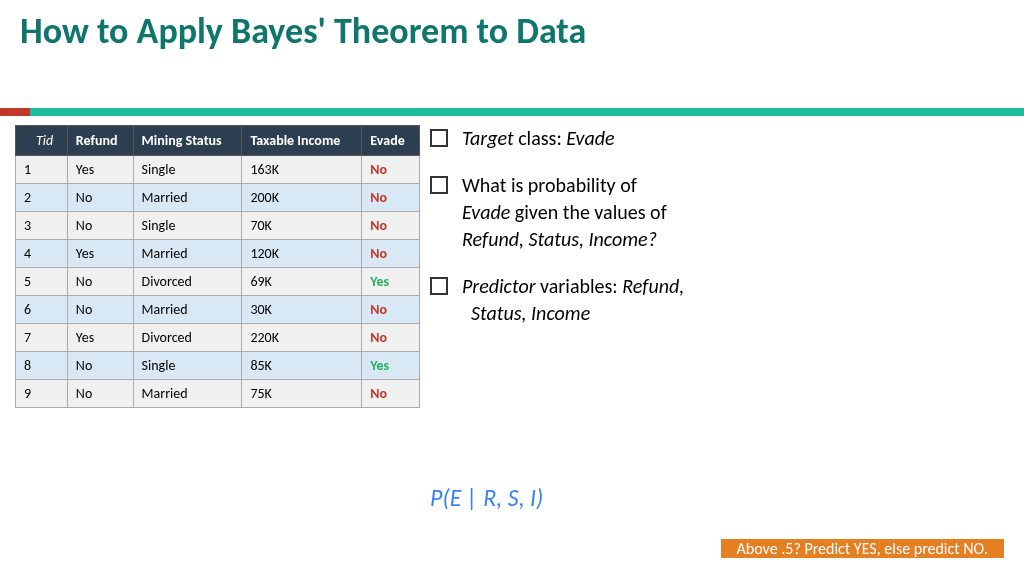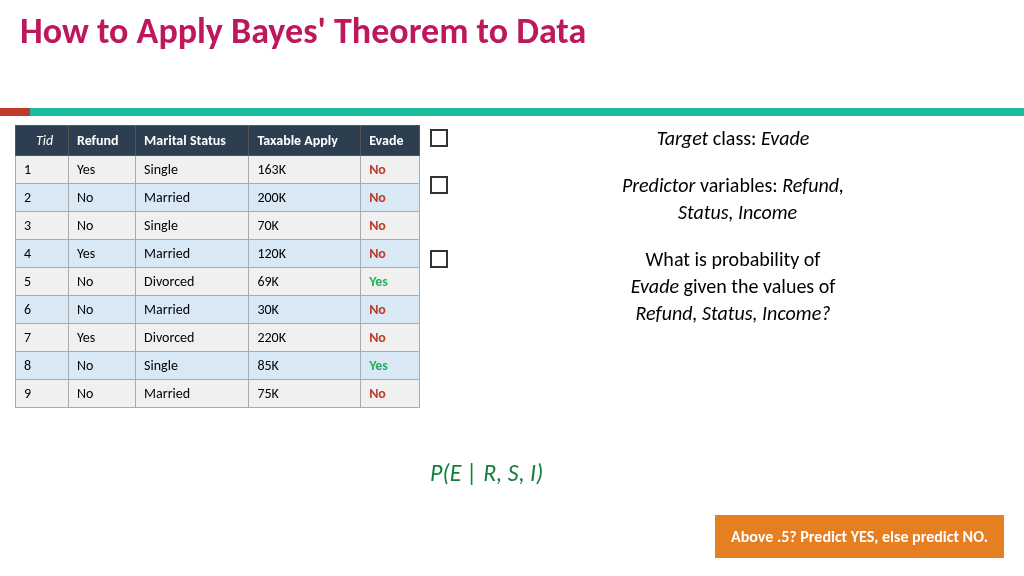--- a/index.html
+++ b/index.html
@@ -31,21 +31,21 @@
     }
 
     
     .page-title {
       position: absolute;
       top: 10px;
       left: 20px;
       right: 20px;
       font-size: 36px;
       font-weight: bold;
-      color: #be185d;
+      color: #0f766e;
       line-height: 1.2;
     }
 
     
     .table-container {
       position: absolute;
       top: 125px;
       left: 15px;
       width: 405px;
     }
@@ -94,21 +94,20 @@
       color: #27ae60;
       font-weight: bold;
     }
 
     
     .right-content {
       position: absolute;
       top: 125px;
       left: 430px;
       right: 20px;
-      text-align: center;
     }
 
     .bullet-item {
       display: flex;
       align-items: flex-start;
       margin-bottom: 20px;
       font-size: 20px;
       line-height: 1.35;
     }
 
@@ -126,57 +125,57 @@
       flex: 1;
     }
 
     .italic-word {
       font-style: italic;
     }
 
     
     .formula-area {
       position: absolute;
-      top: 458px;
+      top: 483px;
       left: 430px;
       font-size: 24px;
       font-style: italic;
-      color: #15803d;
+      color: #3b82f6;
     }
 
     
     .orange-banner {
       position: absolute;
       bottom: 18px;
       right: 20px;
       background: #e67e22;
       color: #ffffff;
-      padding: 12px 16px;
+      padding: 0 16px;
       font-size: 16px;
-      font-weight: bold;
+      font-weight: normal;
     }
   </style>
 </head>
 <body>
 
 <div class="page-title">
   <span>How to Apply Bayes' Theorem to Data</span><br>
 </div>
 
 <div class="top-bar-red"></div>
 <div class="top-bar-teal"></div>
 
 <div class="table-container">
   <table>
     <thead>
       <tr>
         <th class="tid-col">Tid</th>
         <th>Refund</th>
-        <th>Marital Status</th>
-        <th>Taxable Apply</th>
+        <th>Mining Status</th>
+        <th>Taxable Income</th>
         <th>Evade</th>
       </tr>
     </thead>
     <tbody id="table-body">
     <tr>
       <td>1</td>
       <td>Yes</td>
       <td>Single</td>
       <td>163K</td>
       <td class="evade-no">No</td>
@@ -246,33 +245,33 @@
   <div class="bullet-item">
     <div class="bullet-checkbox"></div>
     <div class="bullet-text">
       <span class="italic-word">Target</span> class: <span class="italic-word">Evade</span>
     </div>
   </div>
 
   <div class="bullet-item">
     <div class="bullet-checkbox"></div>
     <div class="bullet-text">
-      <span class="italic-word">Predictor</span> variables: <span class="italic-word">Refund,<br>&nbsp;&nbsp;Status, Income</span>
-    </div>
-  </div>
-
-  <div class="bullet-item">
-    <div class="bullet-checkbox"></div>
-    <div class="bullet-text">
       What is probability of<br>
       <span class="italic-word">Evade</span> given the values of<br>
       <span class="italic-word">Refund, Status, Income?</span>
     </div>
   </div>
 
+  <div class="bullet-item">
+    <div class="bullet-checkbox"></div>
+    <div class="bullet-text">
+      <span class="italic-word">Predictor</span> variables: <span class="italic-word">Refund,<br>&nbsp;&nbsp;Status, Income</span>
+    </div>
+  </div>
+
 </div>
 
 <div class="formula-area">
   <span><i>P</i>(<i>E</i> | <i>R</i>, <i>S</i>, <i>I</i>)</span>
 </div>
 
 <div class="orange-banner">
   <span>Above .5? Predict YES, else predict NO.</span>
 </div>
 

